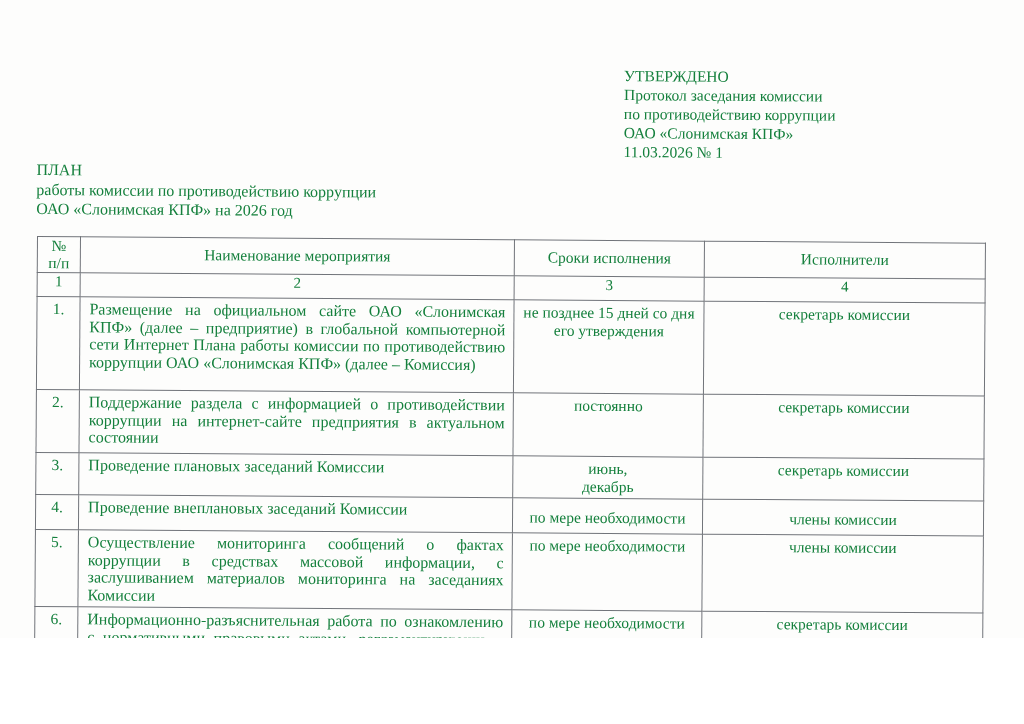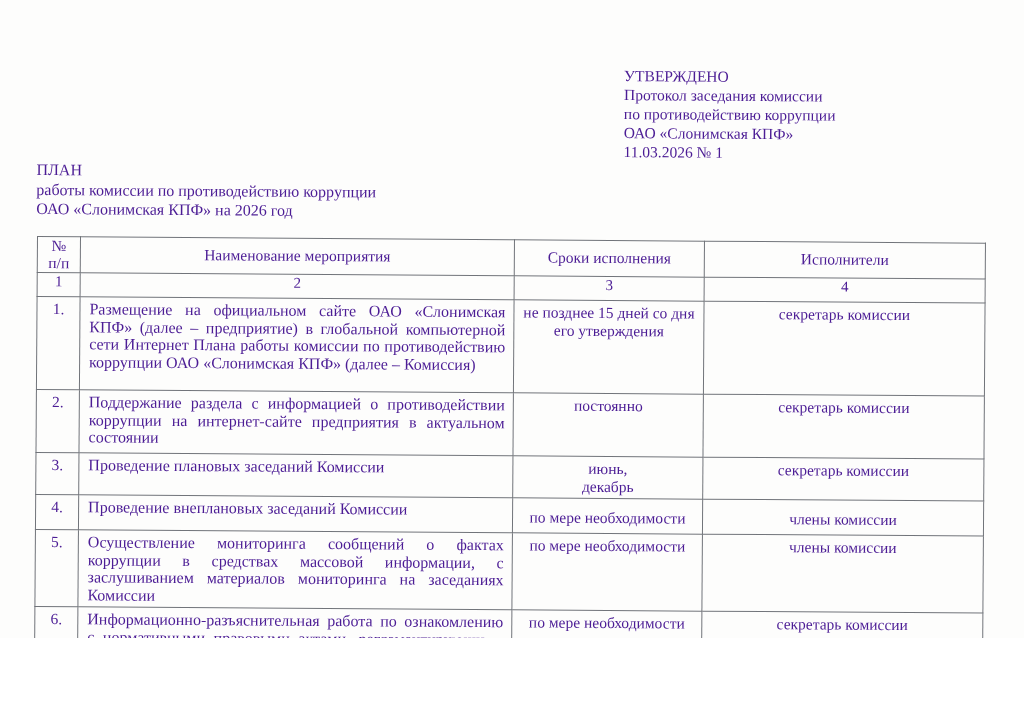--- a/index.html
+++ b/index.html
@@ -3,21 +3,21 @@
 <meta charset="utf-8">
 <style>
   html, body { margin: 0; padding: 0; background: #ffffff; }
   .page {
     position: relative;
     width: 1024px;
     height: 638px;
     background: #fdfdfc;
     overflow: hidden;
     font-family: "Liberation Serif", "DejaVu Serif", serif;
-    color: #4c1d95;
+    color: #15803d;
   }
   .tilt {
     position: absolute;
     inset: 0;
     transform: rotate(0.4deg);
     transform-origin: 37px 236px;
   }
   .approval {
     position: absolute;
     left: 623px;

